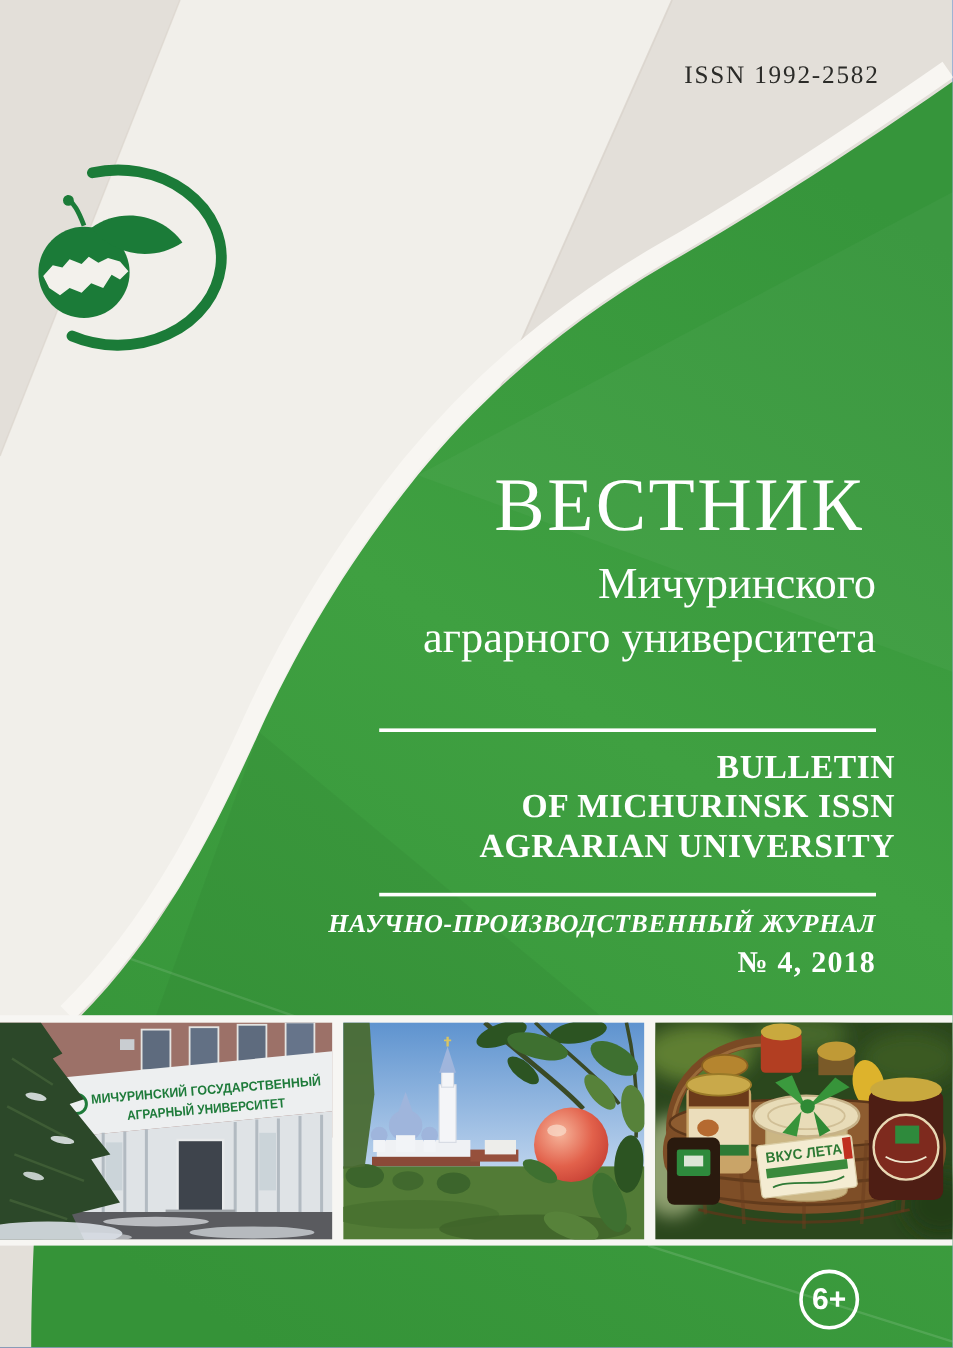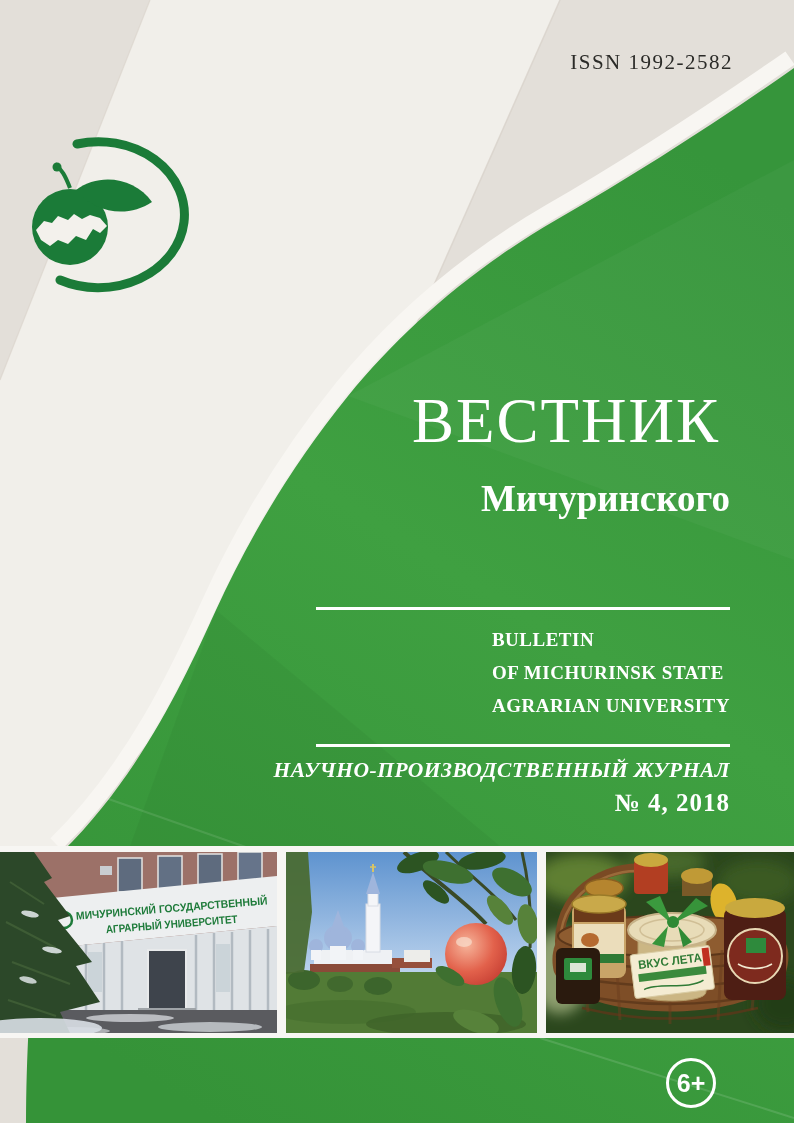--- a/index.html
+++ b/index.html
@@ -5,27 +5,27 @@
   html,body{margin:0;padding:0;background:#888;}
   .page{position:relative;width:794px;height:1123px;margin:0 auto;overflow:hidden;
         background:#3b82f6;font-family:"Liberation Serif", serif;}
   .page svg{display:block;}
   .bg-art{position:absolute;left:0;top:0;}
   .emblem{position:absolute;left:10px;top:130px;}
   .issn{position:absolute;top:50px;right:61px;font-size:21px;letter-spacing:1.5px;
         color:#2B2B28;}
   .m-title{position:absolute;top:390px;right:74px;color:#fff;font-size:63px;
         font-weight:normal;letter-spacing:2px;line-height:1;}
-  .m-sub{position:absolute;top:476px;right:64px;color:#fff;font-size:37px;
-        line-height:45px;text-align:right;font-weight:700;}
+  .m-sub{position:absolute;top:464px;right:64px;color:#fff;font-size:37px;
+        line-height:45px;text-align:right;font-weight:400;}
   .rule{position:absolute;right:64px;width:414px;height:3px;background:#fff;}
   .rule-top{top:607px;}
   .rule-bottom{top:744px;}
-  .m-eng{position:absolute;top:623px;right:64px;color:#fff;font-size:19px;
-        font-weight:bold;line-height:33px;text-align:left;letter-spacing:0.5px;}
+  .m-eng{position:absolute;top:623px;right:48px;color:#fff;font-size:28px;
+        font-weight:bold;line-height:33px;text-align:right;letter-spacing:0.5px;}
   .m-type{position:absolute;top:758px;right:64px;color:#fff;font-size:21.5px;
         font-weight:bold;letter-spacing:0.5px;font-style:italic;}
   .m-issue{position:absolute;top:789px;right:64px;color:#fff;font-size:25px;
         font-weight:bold;letter-spacing:1px;text-align:center;}
   .photo-strip{position:absolute;left:0;top:846px;width:794px;height:192px;
         background:#F7F6F3;}
   .photo{position:absolute;top:6px;height:181px;}
   .photo-1{left:0;width:277px;}
   .photo-2{left:286px;width:251px;}
   .photo-3{left:546px;width:248px;}
@@ -76,25 +76,26 @@
     <path d="M 66,60 C 90,42 125,48 142,72 C 118,88 86,84 66,60 Z" fill="#1B7B38"></path>
     <path d="M 26,100 L 34,91 L 42,93 L 48,86 L 58,90 L 64,84 L 72,89 L 80,85 L 90,88
              L 97,96 L 90,103 L 83,99 L 76,110 L 66,106 L 58,114 L 48,110 L 40,116 L 31,110 Z" fill="#F3F1EC"></path>
   </svg>
 
   <div class="issn">ISSN 1992-2582</div>
 
   <div class="m-title">ВЕСТНИК</div>
   <div class="m-sub">
     <div>Мичуринского</div>
+    <div>аграрного университета</div>
   </div>
   <div class="rule rule-top"></div>
   <div class="m-eng">
     <div>BULLETIN</div>
-    <div>OF MICHURINSK STATE</div>
+    <div>OF MICHURINSK ISSN</div>
     <div>AGRARIAN UNIVERSITY</div>
   </div>
   <div class="rule rule-bottom"></div>
   <div class="m-type">НАУЧНО-ПРОИЗВОДСТВЕННЫЙ ЖУРНАЛ</div>
   <div class="m-issue">№ 4, 2018</div>
 
   <div class="photo-strip">
 
     <svg class="photo photo-1" width="277" height="181" viewBox="0 0 277 181">
       <rect x="0" y="0" width="277" height="96" fill="#9C7168"></rect>

